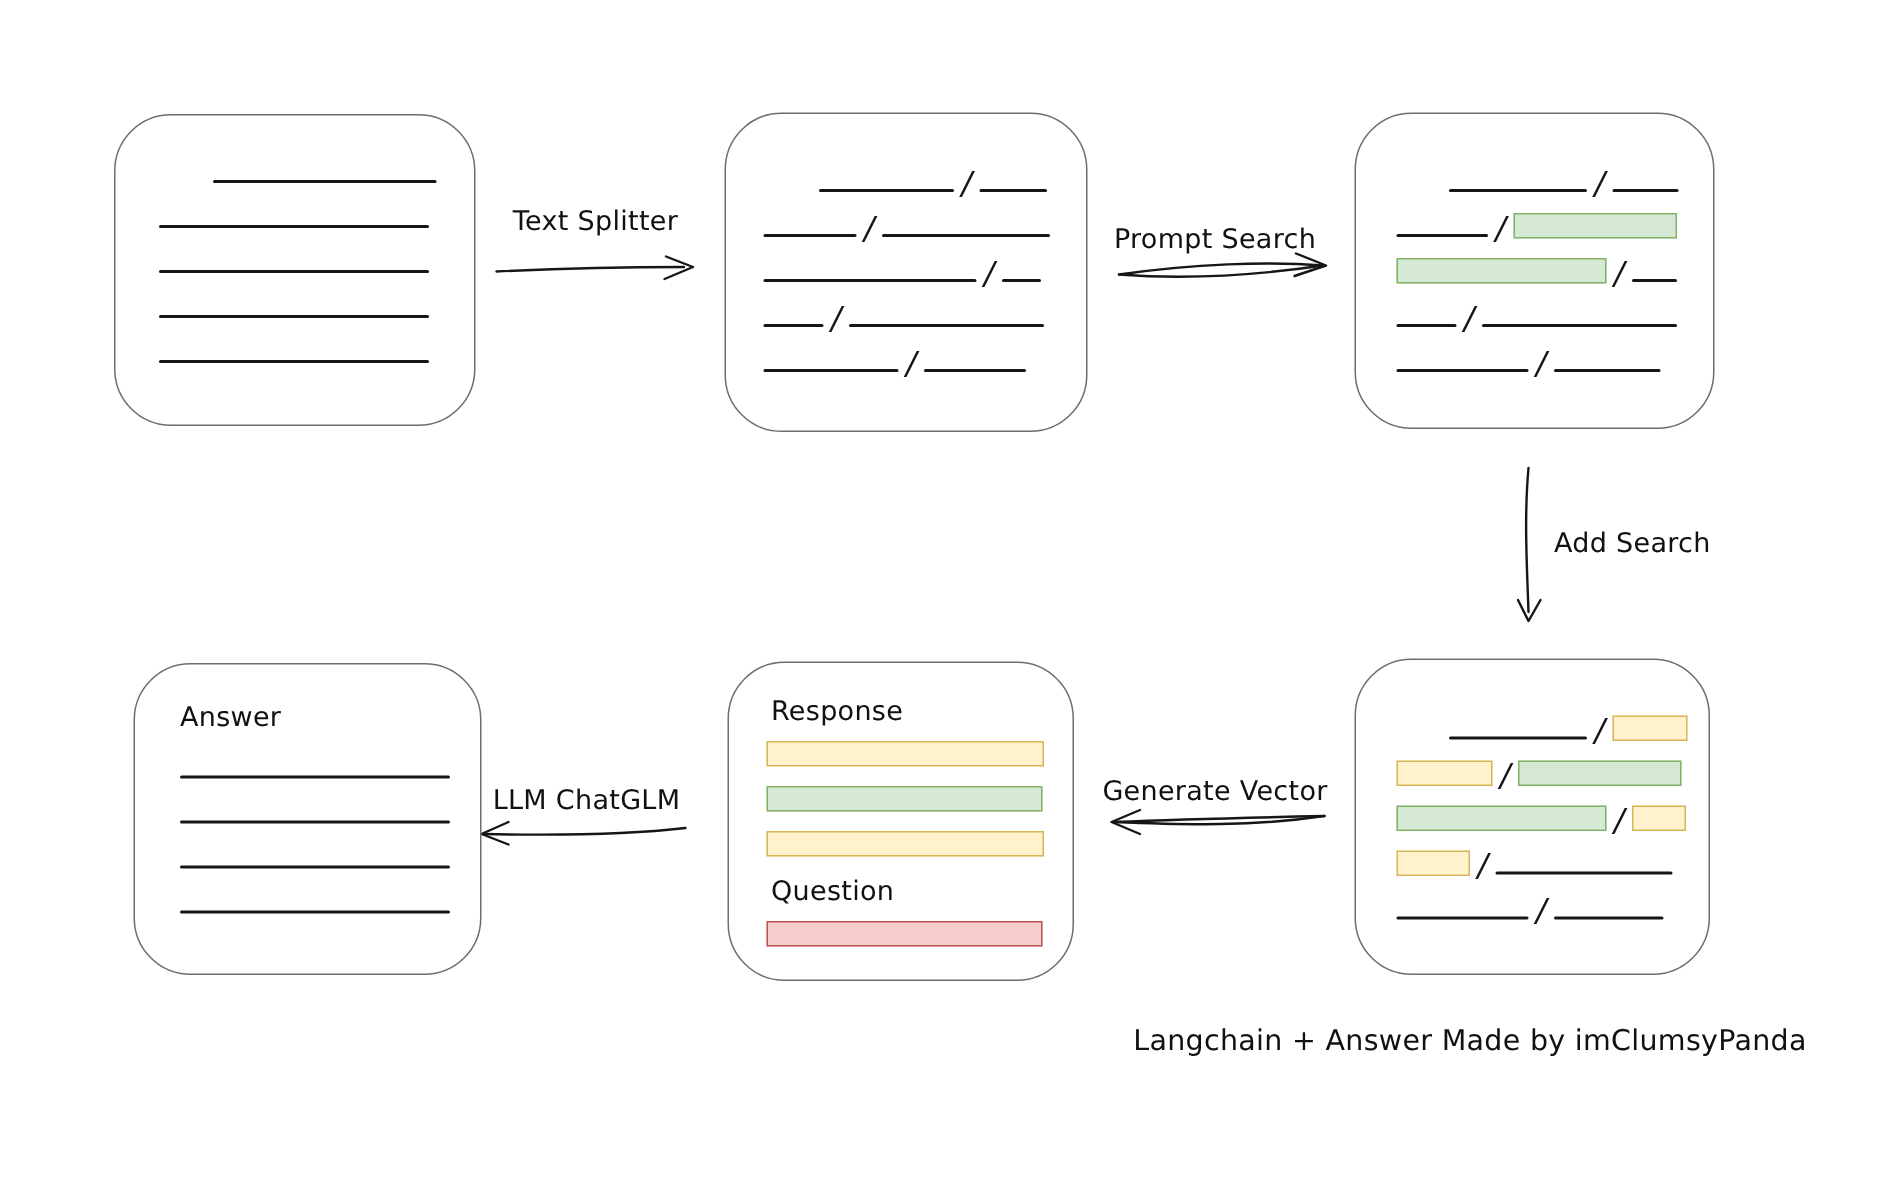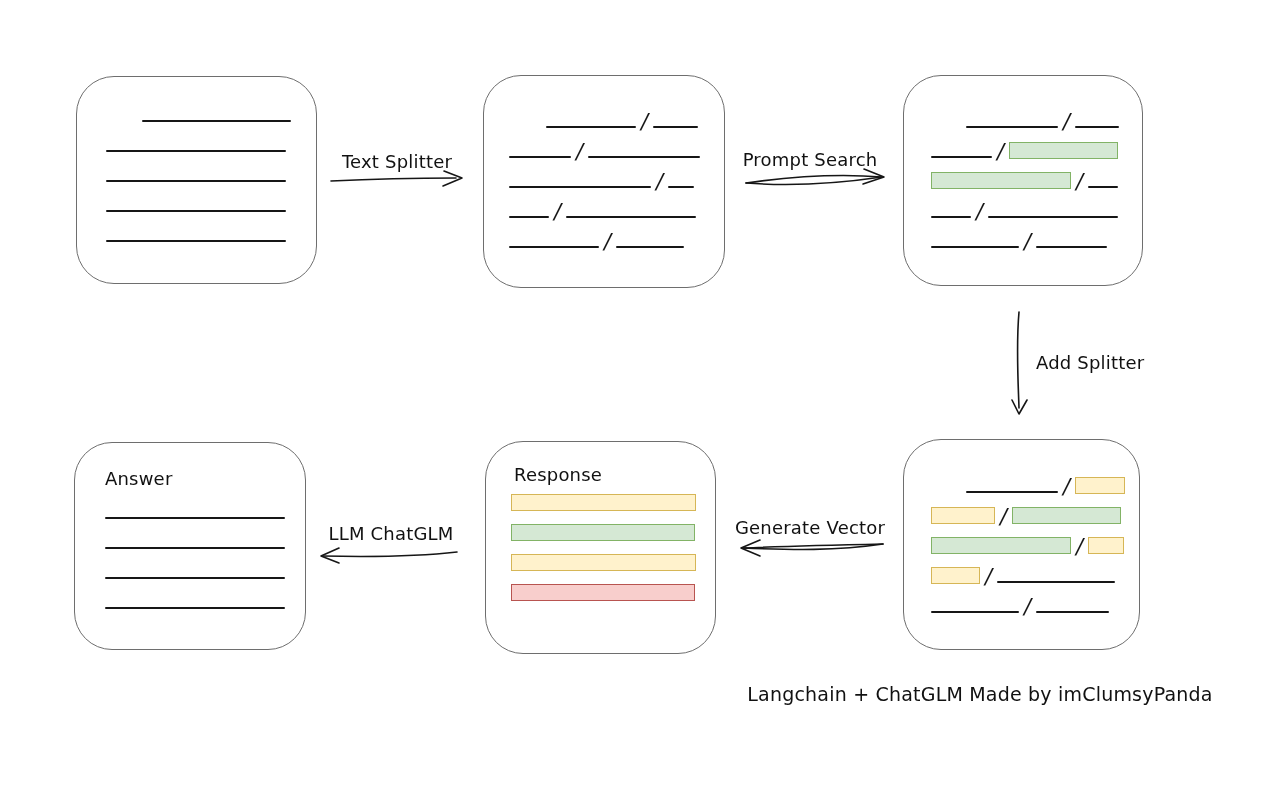--- a/index.html
+++ b/index.html
@@ -196,49 +196,50 @@
           <div class="seg-row">
             <div class="seg-yellow" style="width: 183px;"></div>
           </div>
           <div class="seg-row">
             <div class="seg-green" style="width: 182px;"></div>
           </div>
           <div class="seg-row">
             <div class="seg-yellow" style="width: 183px;"></div>
           </div>
         </div>
+      <div class="box-label inset q-label">Question</div>
       <div class="bars">
           <div class="seg-row">
             <div class="seg-red" style="width: 182px;"></div>
           </div>
         </div>
     </div>
   </div>
 
-  <div class="box" style="left:74px;top:442px;width:232px;height:208px">
+  <div class="box" style="left:89px;top:442px;width:232px;height:208px">
     <div class="answer-pad">
       <div class="box-label">Answer</div>
       <div>
           <div class="seg-row">
             <div class="seg-line" style="width: 180px;"></div>
           </div>
           <div class="seg-row">
             <div class="seg-line" style="width: 180px;"></div>
           </div>
           <div class="seg-row">
             <div class="seg-line" style="width: 180px;"></div>
           </div>
           <div class="seg-row">
             <div class="seg-line" style="width: 180px;"></div>
           </div>
         </div>
     </div>
   </div>
 
-  <div class="alabel centered" style="left:397px;top:151px">Text Splitter</div>
+  <div class="alabel centered" style="left:397px;top:137px">Text Splitter</div>
   <div class="alabel centered" style="left:810px;top:149px">Prompt Search</div>
-  <div class="alabel" style="left:1036px;top:352px">Add Splitter</div>
+  <div class="alabel" style="left:1036px;top:352px">Add Search</div>
   <div class="alabel centered" style="left:810px;top:517px">Generate Vector</div>
   <div class="alabel centered" style="left:391px;top:523px">LLM ChatGLM</div>
 
-  <div class="caption" style="left:980px;top:683px">Langchain + ChatGLM Made by imClumsyPanda</div>
+  <div class="caption" style="left:980px;top:683px">Langchain + Answer Made by imClumsyPanda</div>
 
 </div>
 
 </body></html>

